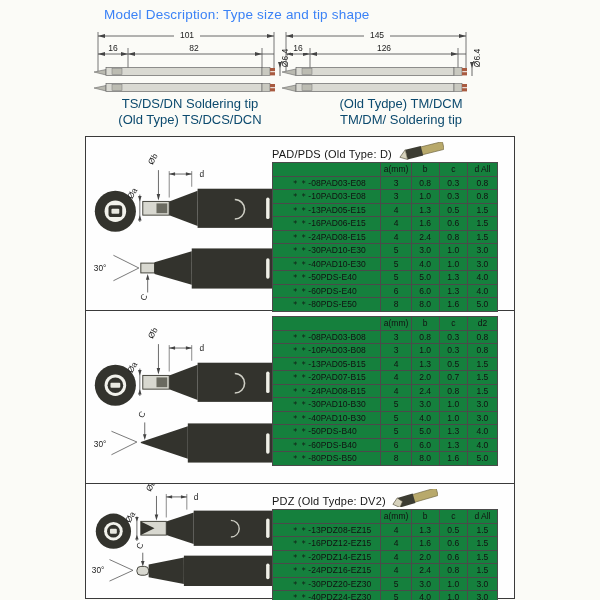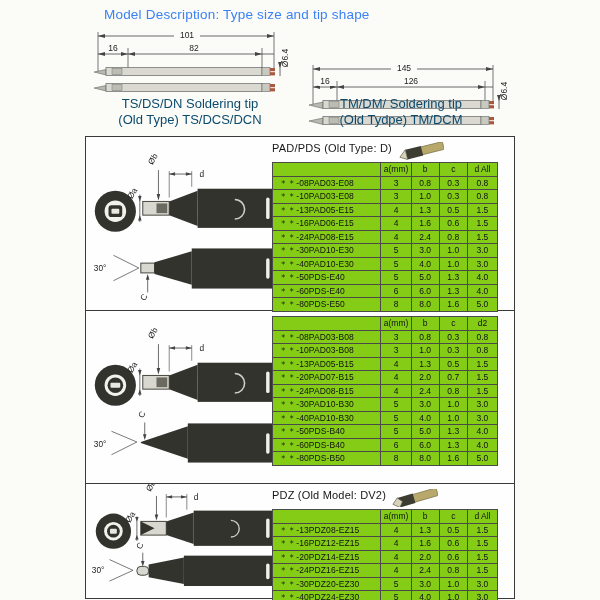--- a/index.html
+++ b/index.html
@@ -8,45 +8,45 @@
     font-family:"Liberation Sans","DejaVu Sans",sans-serif;
     color:#1c1c1c;position:relative;overflow:hidden;
   }
   .page-title{
     position:absolute;left:104px;top:7px;
     font-size:13.5px;color:#3b82f6;letter-spacing:.2px;
   }
   
   .drawing{position:absolute;top:26px;}
   .drawing.left{left:92px;}
-  .drawing.right{left:307px;margin-top:33px;}
+  .drawing.right{left:280px;}
   .caption{position:absolute;text-align:center;color:#0c4a6e;font-size:13px;line-height:16px;}
   .caption.left{left:90px;top:96px;width:200px;}
   .caption.right{left:296px;top:96px;width:210px;}
   
   .content{
     position:absolute;left:85px;top:136px;width:430px;height:463px;
     border:1.5px solid #3a3a3a;background:#fefefe;box-sizing:border-box;
   }
   .section{display:flex;box-sizing:border-box;}
   .section + .section{border-top:1.5px solid #3a3a3a;}
   .sec1,.sec2{height:173px;}
   .sec3{height:113px;}
   .diag{width:186px;flex:0 0 186px;}
   .tablewrap{flex:1;padding:5px 6px 0 0;}
-  .t-title-row{display:flex;align-items:flex-start;gap:6px;height:18px;margin-bottom:2px;}
+  .t-title-row{display:flex;align-items:flex-end;gap:6px;height:18px;margin-bottom:2px;}
   .t-title{font-size:11px;color:#161616;letter-spacing:.2px;white-space:nowrap;}
-  table{border-collapse:collapse;background:#84cc16;table-layout:fixed;width:226px;}
+  table{border-collapse:collapse;background:#15803d;table-layout:fixed;width:226px;}
   th,td{
     border:1px solid #4a4a4a;font-size:8.5px;line-height:10.5px;
     padding:1px 1px;text-align:center;font-weight:normal;color:#111;
     overflow:hidden;white-space:nowrap;
   }
   col.cm{width:108px;} col.ca{width:30px;} col.cv{width:28px;} col.cd{width:30px;}
-  td.m{text-align:left;padding-left:6px;letter-spacing:.1px;}
+  td.m{text-align:left;padding-left:18px;letter-spacing:.1px;}
   svg text{font-family:"Liberation Sans","DejaVu Sans",sans-serif;}
   .dimtxt{font-size:8.5px;fill:#222;}
   .lbl{font-size:8.5px;fill:#222;}
 </style>
 </head>
 <body>
 
 <div class="page-title">Model Description: Type size and tip shape</div>
 
 <div class="drawing left">
@@ -141,22 +141,22 @@
       <rect x="182" y="62.2" width="5" height="3.2" fill="#a85a40"></rect>
     </g>
   </svg>
 </div>
 
 <div class="caption left">
   <div>TS/DS/DN Soldering tip</div>
   <div>(Old Type) TS/DCS/DCN</div>
 </div>
 <div class="caption right">
+  <div>(Old Tydpe)  TM/DCM</div>
   <div>TM/DM/ Soldering tip</div>
-  <div>(Old Tydpe)  TM/DCM</div>
 </div>
 
 <div class="content">
 
   <div class="section sec1">
     <div class="diag">
       <svg width="186" height="170" viewBox="0 0 190 170">
 
         <circle cx="30" cy="74" r="21" fill="#33332d"></circle>
         <circle cx="30" cy="74" r="11" fill="#f2f2ec"></circle>
@@ -471,21 +471,21 @@
         <text class="lbl" x="6" y="91">30°</text>
         <line x1="48" y1="88" x2="24" y2="77" stroke="#555" stroke-width="0.8"></line>
         <line x1="48" y1="88" x2="24" y2="99" stroke="#555" stroke-width="0.8"></line>
         <line x1="58" y1="70" x2="58" y2="82" stroke="#444" stroke-width="0.8"></line>
         <polygon points="58,84 56.2,78.5 59.8,78.5" fill="#444"></polygon>
         <text class="lbl" transform="rotate(-60 56 67)" x="56" y="67">C</text>
       </svg>
     </div>
     <div class="tablewrap">
       <div class="t-title-row">
-        <span class="t-title">PDZ (Old Model: DV2)</span>
+        <span class="t-title">PDZ (Old Tydpe: DV2)</span>
         <svg width="46" height="18" viewBox="0 0 46 18">
           <g transform="rotate(-16 23 9)">
             <rect x="20" y="5" width="26" height="8" rx="1" fill="#b8a96b" stroke="#6d6440" stroke-width="0.6"></rect>
             <rect x="6" y="4" width="16" height="10" fill="#3c3c32"></rect>
             <polygon points="6,4 0,9 6,14 10,9" fill="#d6d2bc" stroke="#55503c" stroke-width="0.6"></polygon>
           </g>
         </svg>
       </div>
       <table>
         <colgroup>

